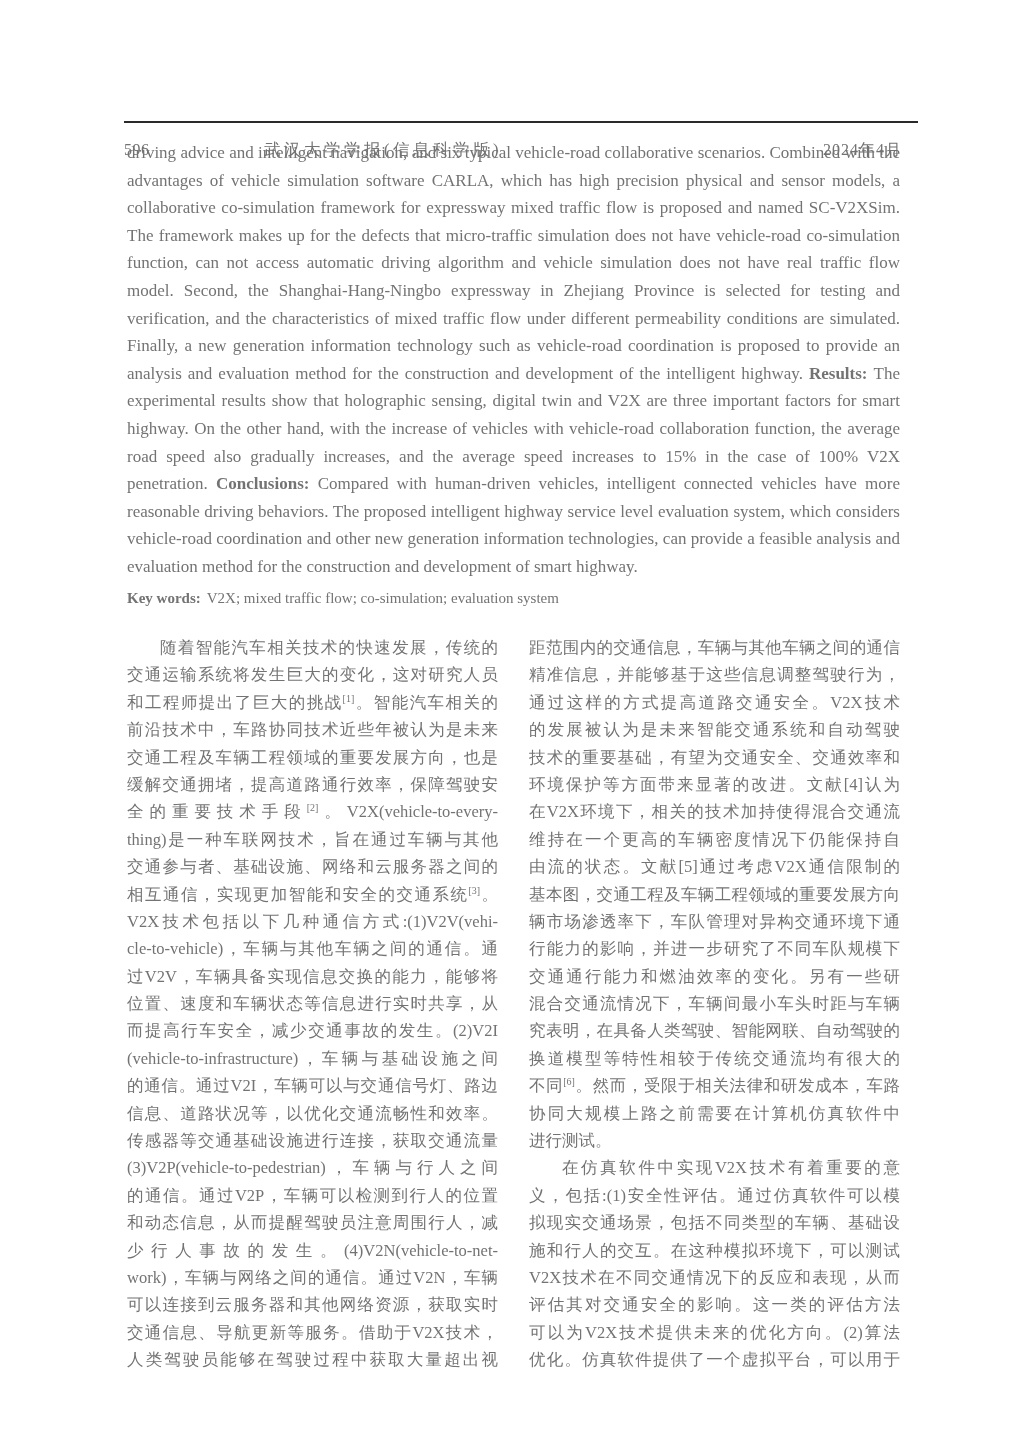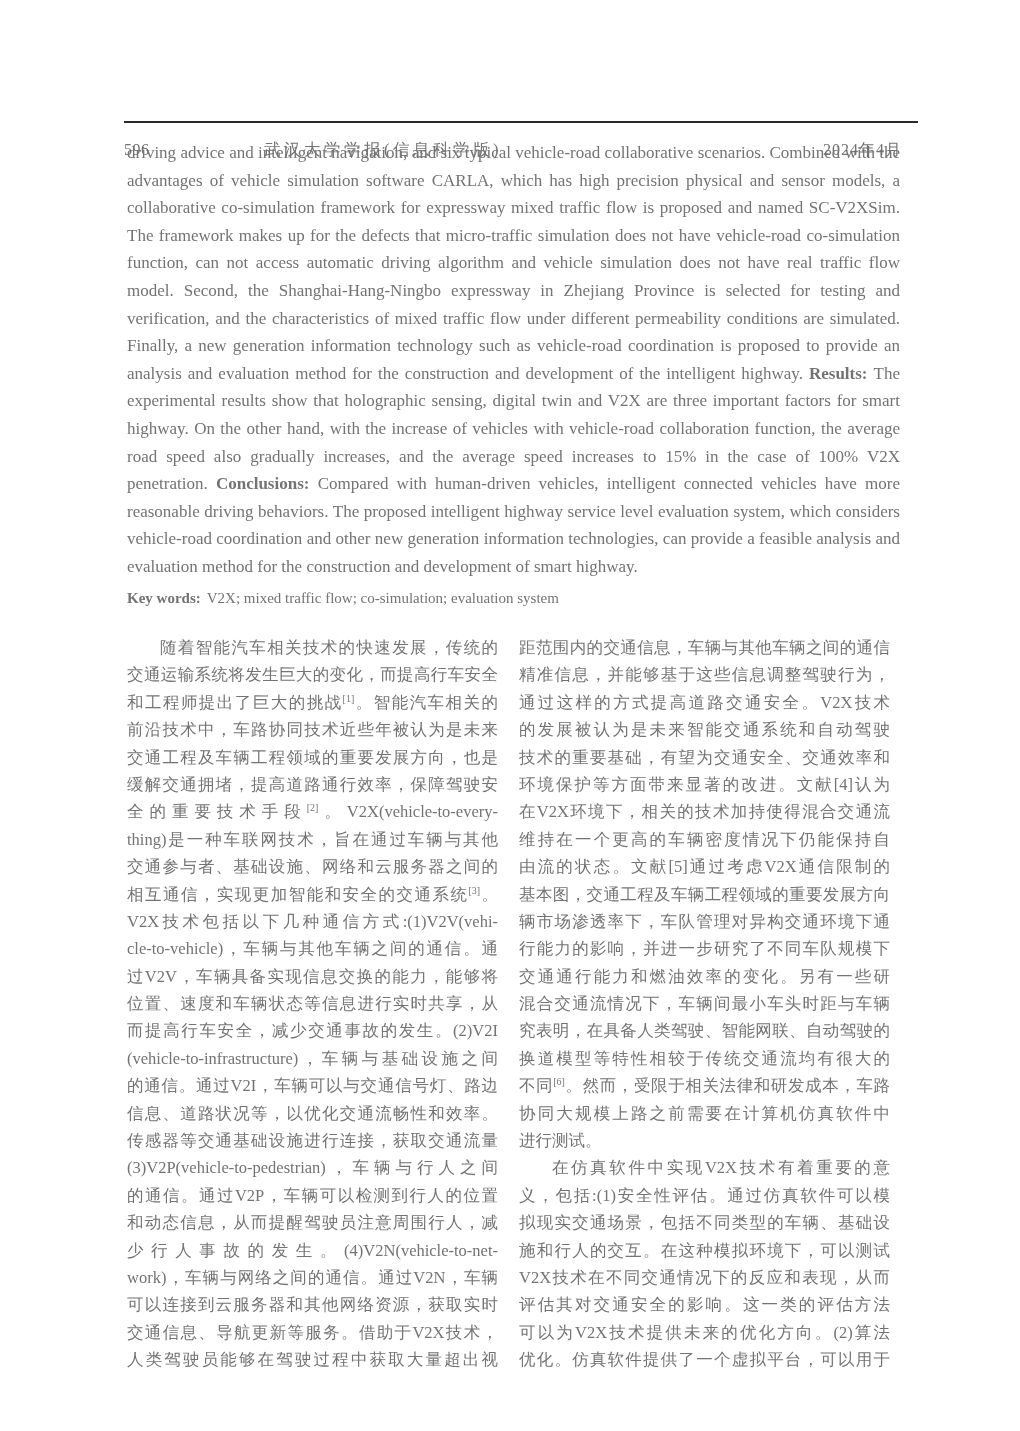--- a/index.html
+++ b/index.html
@@ -32,21 +32,21 @@
     max-height:469px; overflow:hidden;
   }
   .bold { font-weight:bold;margin-top:16px; }
   .keywords {
     position:absolute; left:127px; top:585px; width:773px;
     font-size:15px; line-height:27.6px;
   }
   .keywords .bold { margin-right:6px; }
   .body-columns {
     position:absolute; left:127px; top:634px; width:773px;
-    display:flex; gap:21px;
+    display:flex; gap:31px;
     font-size:16.5px;
   }
   .col { width:371px; }
   .line {
     height:27.4px; line-height:27.4px;
     text-align:justify; text-align-last:justify;
     overflow:hidden;
   }
   .line.end { text-align-last:left; }
   .line.indent { text-indent:2em; }
@@ -69,21 +69,21 @@
 
   <section class="abstract" id="abstract"><span>driving advice and intelligent navigation, and six typical vehicle-road collaborative scenarios. Combined with the advantages of vehicle simulation software CARLA, which has high precision physical and sensor models, a collaborative co-simulation framework for expressway mixed traffic flow is proposed and named SC-V2XSim. The framework makes up for the defects that micro-traffic simulation does not have vehicle-road co-simulation function, can not access automatic driving algorithm and vehicle simulation does not have real traffic flow model. Second, the Shanghai-Hang-Ningbo expressway in Zhejiang Province is selected for testing and verification, and the characteristics of mixed traffic flow under different permeability conditions are simulated. Finally, a new generation information technology such as vehicle-road coordination is proposed to provide an analysis and evaluation method for the construction and development of the intelligent highway. </span><span class="bold">Results: </span><span>The experimental results show that holographic sensing, digital twin and V2X are three important factors for smart highway. On the other hand, with the increase of vehicles with vehicle-road collaboration function, the average road speed also gradually increases, and the average speed increases to 15% in the case of 100% V2X penetration. </span><span class="bold">Conclusions: </span><span>Compared with human-driven vehicles, intelligent connected vehicles have more reasonable driving behaviors. The proposed intelligent highway service level evaluation system, which considers vehicle-road coordination and other new generation information technologies, can provide a feasible analysis and evaluation method for the construction and development of smart highway.</span></section>
 
   <p class="keywords">
     <span class="bold">Key words:</span><span>V2X; mixed traffic flow; co-simulation; evaluation system</span>
   </p>
 
   <section class="body-columns">
     <div class="col" id="col-left">
         <div class="line indent">随着智能汽车相关技术的快速发展，传统的</div>
-        <div class="line">交通运输系统将发生巨大的变化，而提高行车安全</div>
+        <div class="line">交通运输系统将发生巨大的变化，这对研究人员</div>
         <div class="line">和工程师提出了巨大的挑战<sup>[1]</sup>。智能汽车相关的</div>
         <div class="line">前沿技术中，车路协同技术近些年被认为是未来</div>
         <div class="line">交通工程及车辆工程领域的重要发展方向，也是</div>
         <div class="line">缓解交通拥堵，提高道路通行效率，保障驾驶安</div>
         <div class="line">全的重要技术手段<sup>[2]</sup>。V2X(vehicle-to-every-</div>
         <div class="line">thing)是一种车联网技术，旨在通过车辆与其他</div>
         <div class="line">交通参与者、基础设施、网络和云服务器之间的</div>
         <div class="line">相互通信，实现更加智能和安全的交通系统<sup>[3]</sup>。</div>
         <div class="line">V2X技术包括以下几种通信方式:(1)V2V(vehi-</div>
         <div class="line">cle-to-vehicle)，车辆与其他车辆之间的通信。通</div>

